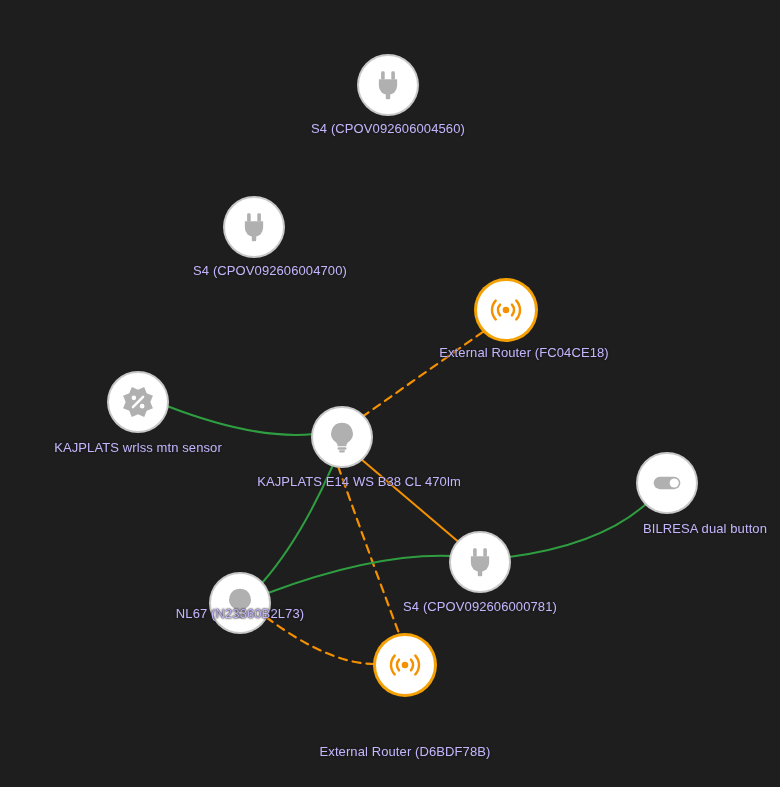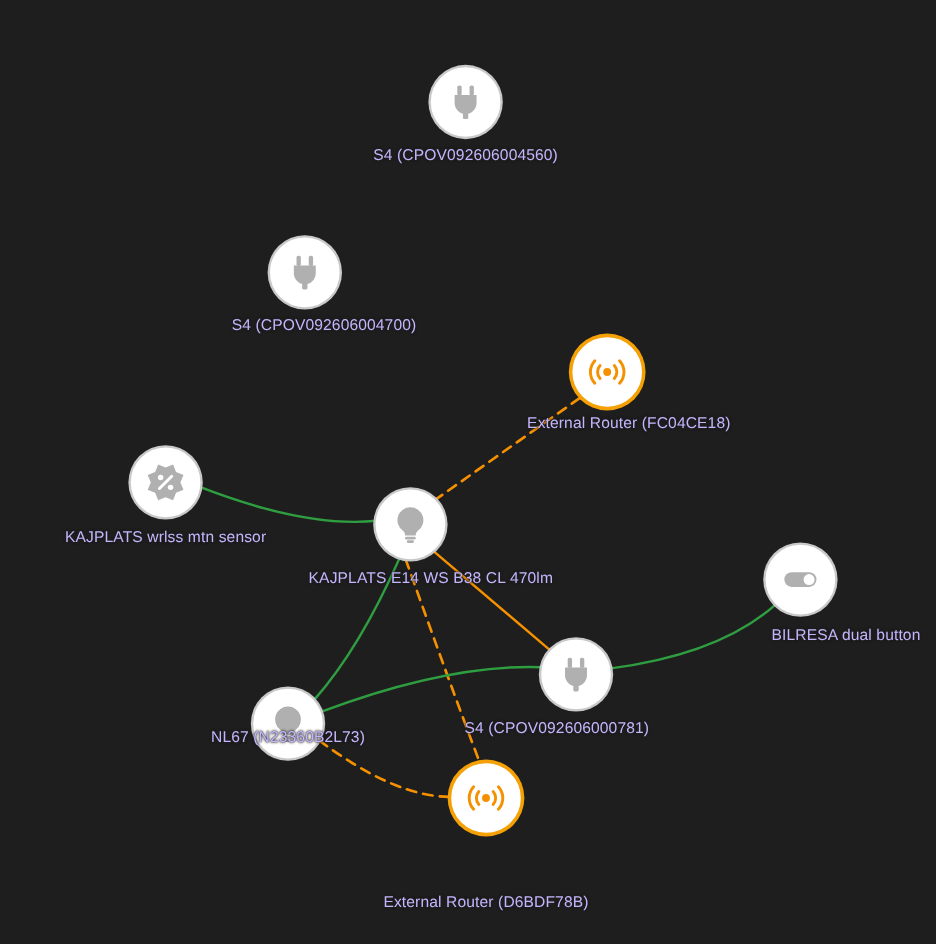--- a/index.html
+++ b/index.html
@@ -141,21 +141,21 @@
       <div class="node ring-gray" style="left: 480px; top: 562px;">
         <span style="display: flex;">
           <svg class="node-icon" xmlns="http://www.w3.org/2000/svg" viewBox="0 0 32 32">
             <rect x="9.5" y="3" width="3.4" height="8" rx="1.4" fill="#b0b0b0"></rect>
             <rect x="19.1" y="3" width="3.4" height="8" rx="1.4" fill="#b0b0b0"></rect>
             <path d="M7.4 10.5h17.2v6.2a8.6 8.6 0 0 1-8.6 8.6 8.6 8.6 0 0 1-8.6-8.6z" fill="#b0b0b0"></path>
             <rect x="13.9" y="24" width="4.2" height="5.4" rx="1.1" fill="#b0b0b0"></rect>
           </svg>
         </span>
       </div>
-      <div class="node-label" style="left: 464px; top: 599px;">S4 (CPOV092606000781)</div>
+      <div class="node-label" style="left: 480px; top: 599px;">S4 (CPOV092606000781)</div>
       <div class="node ring-gray" style="left: 240px; top: 603px;">
         <span style="display: flex;">
           <svg class="node-icon" xmlns="http://www.w3.org/2000/svg" viewBox="0 0 32 32">
             <path d="M16 2.6a10.1 10.1 0 0 0-6.1 18.2c1.2.95 1.9 2.1 1.9 3.3v.6h8.4v-.6c0-1.2.7-2.35 1.9-3.3A10.1 10.1 0 0 0 16 2.6z" fill="#b0b0b0"></path>
             <rect x="11.8" y="25.6" width="8.4" height="2.3" rx="1.1" fill="#b0b0b0"></rect>
             <rect x="13.2" y="28.4" width="5.6" height="2.1" rx="1.0" fill="#b0b0b0"></rect>
           </svg>
         </span>
       </div>
       <div class="node-label" style="left: 240px; top: 606px;">NL67 (N23360B2L73)</div>

